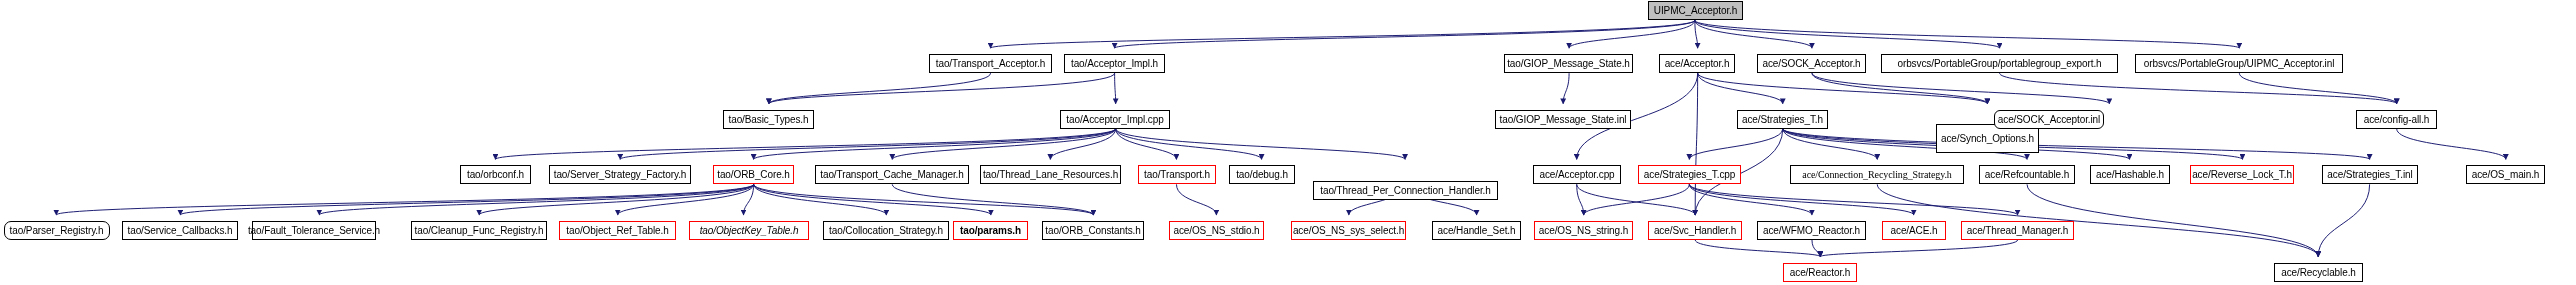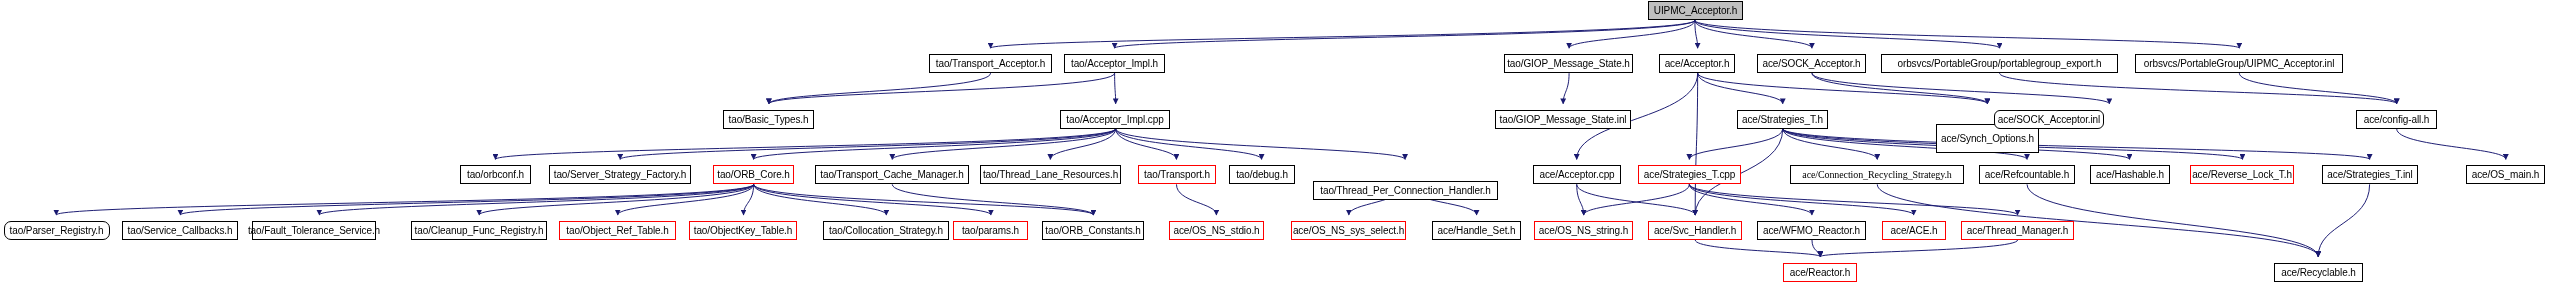--- a/index.html
+++ b/index.html
@@ -149,23 +149,23 @@
       <div class="node" style="left: 1979px; top: 165px; width: 96px; height: 19px;">ace/Refcountable.h</div>
       <div class="node" style="left: 2090px; top: 165px; width: 80px; height: 19px; text-align: center;">ace/Hashable.h</div>
       <div class="node red" style="left: 2190px; top: 165px; width: 104px; height: 19px;">ace/Reverse_Lock_T.h</div>
       <div class="node" style="left: 2322px; top: 165px; width: 96px; height: 19px;">ace/Strategies_T.inl</div>
       <div class="node" style="left: 2466px; top: 165px; width: 79px; height: 19px;">ace/OS_main.h</div>
       <div class="node" style="left: 3.5px; top: 221px; width: 106px; height: 19px; border-radius: 7px;">tao/Parser_Registry.h</div>
       <div class="node" style="left: 122px; top: 221px; width: 116px; height: 19px;">tao/Service_Callbacks.h</div>
       <div class="node" style="left: 252px; top: 221px; width: 124px; height: 19px;">tao/Fault_Tolerance_Service.h</div>
       <div class="node" style="left: 411px; top: 221px; width: 136px; height: 19px;">tao/Cleanup_Func_Registry.h</div>
       <div class="node red" style="left: 559px; top: 221px; width: 117px; height: 19px;">tao/Object_Ref_Table.h</div>
-      <div class="node red" style="left: 689px; top: 221px; width: 108px; height: 19px;">tao/ObjectKey_Table.h</div>
+      <div class="node red" style="left: 689px; top: 221px; width: 120px; height: 19px; font-style: italic;">tao/ObjectKey_Table.h</div>
       <div class="node" style="left: 823px; top: 221px; width: 126px; height: 19px;">tao/Collocation_Strategy.h</div>
-      <div class="node red" style="left: 953px; top: 221px; width: 75px; height: 19px;">tao/params.h</div>
+      <div class="node red" style="left: 953px; top: 221px; width: 75px; height: 19px; font-weight: bold;">tao/params.h</div>
       <div class="node" style="left: 1042px; top: 221px; width: 102px; height: 19px;">tao/ORB_Constants.h</div>
       <div class="node red" style="left: 1169px; top: 221px; width: 95px; height: 19px;">ace/OS_NS_stdio.h</div>
       <div class="node red" style="left: 1291px; top: 221px; width: 115px; height: 19px;">ace/OS_NS_sys_select.h</div>
       <div class="node" style="left: 1432px; top: 221px; width: 89px; height: 19px;">ace/Handle_Set.h</div>
       <div class="node red" style="left: 1534px; top: 221px; width: 99px; height: 19px;">ace/OS_NS_string.h</div>
       <div class="node red" style="left: 1648px; top: 221px; width: 94px; height: 19px;">ace/Svc_Handler.h</div>
       <div class="node" style="left: 1757px; top: 221px; width: 109px; height: 19px;">ace/WFMO_Reactor.h</div>
       <div class="node red" style="left: 1882px; top: 221px; width: 64px; height: 19px;">ace/ACE.h</div>
       <div class="node red" style="left: 1961px; top: 221px; width: 113px; height: 19px;">ace/Thread_Manager.h</div>
       <div class="node red" style="left: 1783px; top: 263px; width: 74px; height: 19px;">ace/Reactor.h</div>

